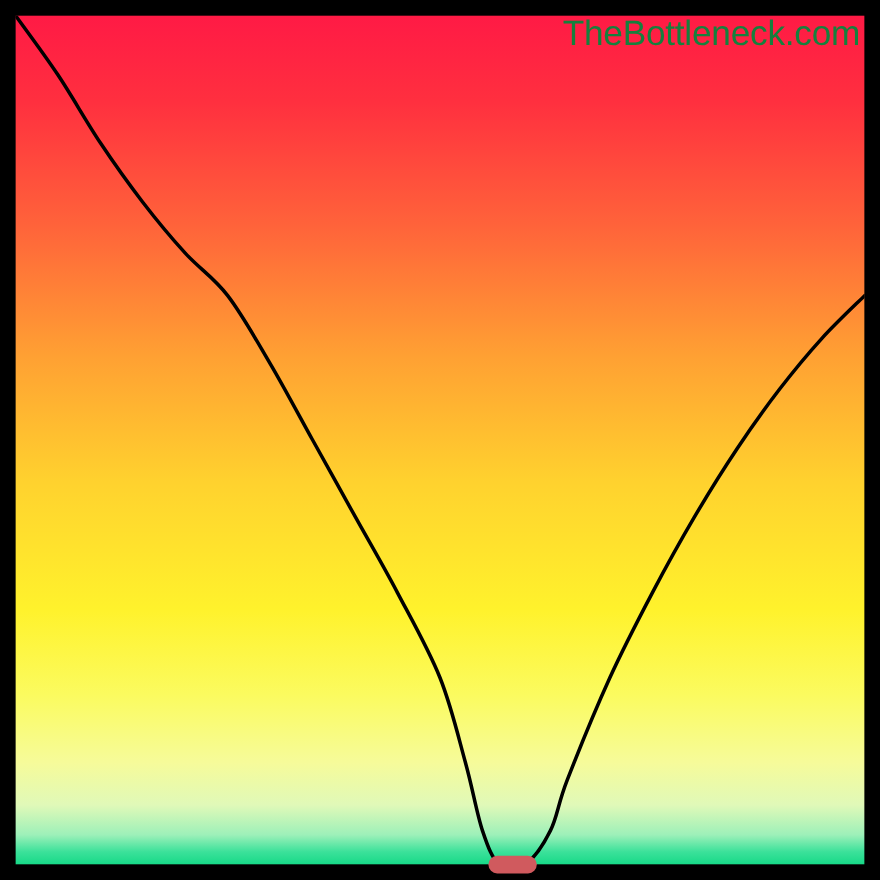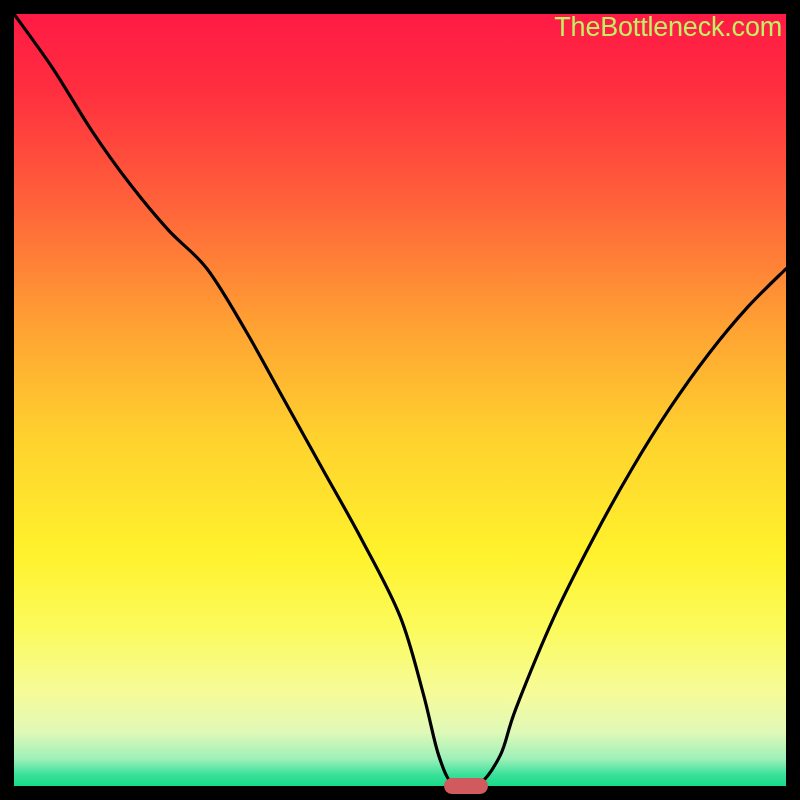--- a/index.html
+++ b/index.html
@@ -23,22 +23,22 @@
     position: absolute;
     left: 0;
     top: 0;
     width: 772px;
     height: 772px;
   }
   .watermark {
     position: absolute;
     top: -2px;
     right: 4px;
-    color: #bef264;
-    font-size: 27px;
+    color: #15803d;
+    font-size: 32px;
     font-weight: 500;
     letter-spacing: -0.2px;
     user-select: none;
   }
   .marker {
     position: absolute;
     width: 44px;
     height: 16px;
     border-radius: 8px;
     transform: translate(-50%, -50%);

